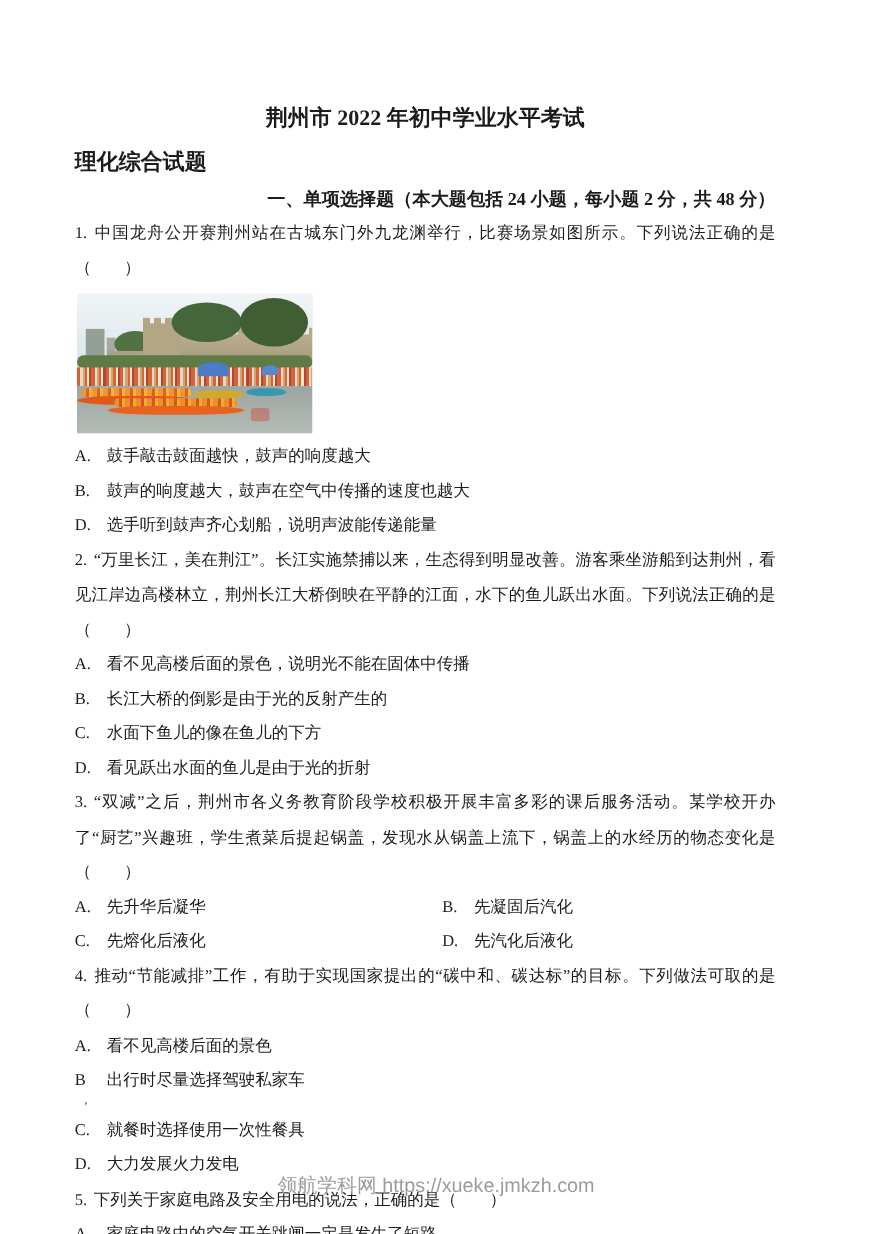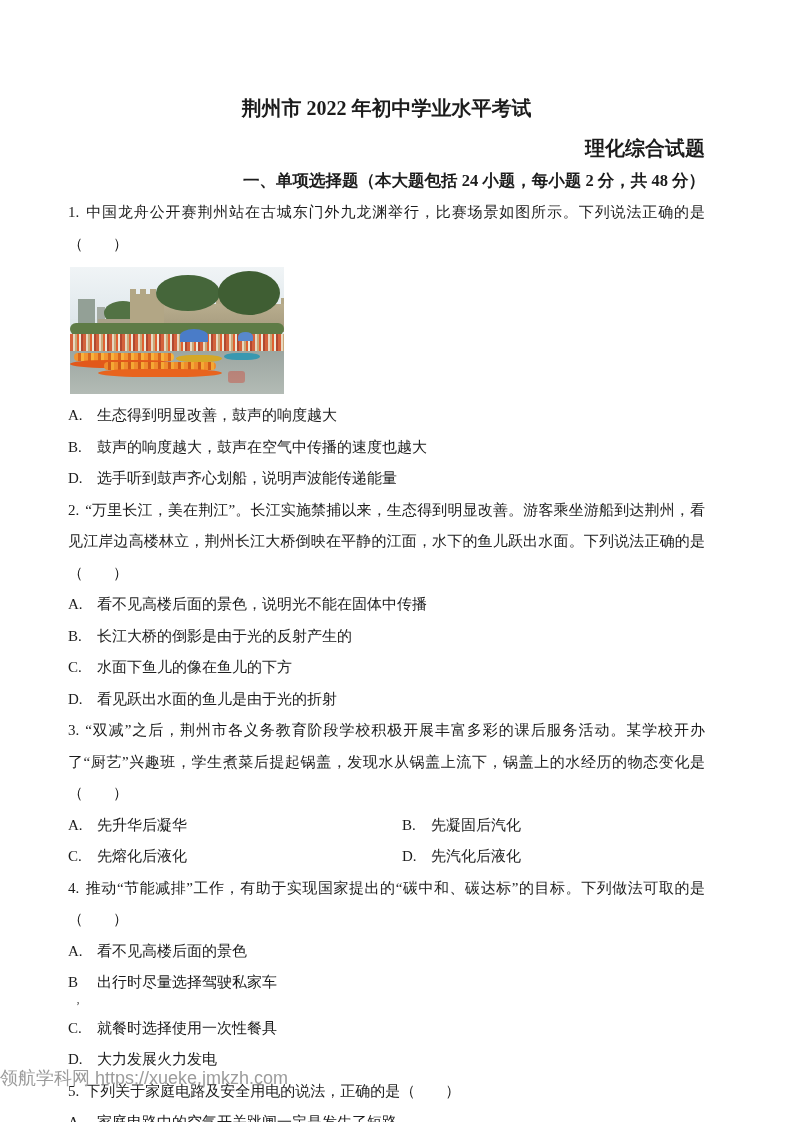--- a/index.html
+++ b/index.html
@@ -7,21 +7,21 @@
     position:relative; width:793px; height:1122px; background:#ffffff;
     font-family:"Liberation Serif","DejaVu Serif",serif;
     color:#1c1c1c; overflow:hidden;
   }
   .content { padding:70px 88px 0 68px;margin-top:23px; }
 
   .doc-title {
     margin:0; font-size:20px; line-height:30px; font-weight:700; text-align:center;
   }
   .doc-subtitle {
-    margin:10px 0 0; font-size:20px; line-height:30px; font-weight:700; text-align:right;
+    margin:10px 0 0; font-size:20px; line-height:30px; font-weight:700; text-align:left;
   }
   .section-heading {
     margin:6px 0 0; font-size:16.5px; line-height:24px; font-weight:700; text-align:right;
   }
 
   .flow { font-size:15px; line-height:31.5px; }
   .stem { margin:0; text-align:justify; }
   .stem-first { margin-top:4px; }
   .q-num { margin-right:6px; }
   .opt { margin:0; text-align:left; }
@@ -64,21 +64,21 @@
   .ph-boat1  { left:0;    top:93px; width:106px; height:8px; border-radius:50%/70%; background:#e2581a; }
   .ph-rowers2{ left:34px; top:95px; width:112px; height:8px; border-radius:4px;
                background:repeating-linear-gradient(90deg,#ef8c2c 0 4px,#d05a18 4px 7px,#f4a834 7px 10px); }
   .ph-boat2  { left:28px; top:102px; width:124px; height:8px; border-radius:50%/70%; background:#e8641e; }
   .ph-boat-y { left:106px; top:88px; width:46px; height:7px; border-radius:50%/70%; background:#d4a828; }
   .ph-boat-t { left:154px; top:86px; width:36px; height:7px; border-radius:50%/70%; background:#3898b0; }
   .ph-mark   { left:158px; top:104px; width:17px; height:12px; border-radius:3px;
                background:rgba(205,75,60,0.45); }
 
   .page-footer {
-    position:absolute; left:0; right:0; top:1066px; 
+    position:absolute; left:0; right:0; top:1066px; text-align:center;
     font-family:"Liberation Sans","DejaVu Sans",sans-serif;
     font-size:18px; color:#9c9c9c;
   }
 </style>
 </head>
 <body>
 
 <div class="page">
   <div class="content">
 
@@ -109,21 +109,21 @@
         <div class="ph-water"></div>
         <div class="ph-rowers1"></div>
         <div class="ph-boat1"></div>
         <div class="ph-rowers2"></div>
         <div class="ph-boat2"></div>
         <div class="ph-boat-y"></div>
         <div class="ph-boat-t"></div>
         <div class="ph-mark"></div>
       </div>
 
-      <p class="opt"><span class="opt-label">A.</span><span>生态得到明显改善，鼓声的响度越大</span></p>
+      <p class="opt"><span class="opt-label">A.</span><span>鼓手敲击鼓面越快，鼓声的响度越大</span></p>
       <p class="opt"><span class="opt-label">B.</span><span>鼓声的响度越大，鼓声在空气中传播的速度也越大</span></p>
       <p class="opt"><span class="opt-label">D.</span><span>选手听到鼓声齐心划船，说明声波能传递能量</span></p>
 
       <p class="stem"><span class="q-num">2.</span><span>“万里长江，美在荆江”。长江实施禁捕以来，生态得到明显改善。游客乘坐游船到达荆州，看见江岸边高楼林立，荆州长江大桥倒映在平静的江面，水下的鱼儿跃出水面。下列说法正确的是（　　）</span></p>
       <p class="opt"><span class="opt-label">A.</span><span>看不见高楼后面的景色，说明光不能在固体中传播</span></p>
       <p class="opt"><span class="opt-label">B.</span><span>长江大桥的倒影是由于光的反射产生的</span></p>
       <p class="opt"><span class="opt-label">C.</span><span>水面下鱼儿的像在鱼儿的下方</span></p>
       <p class="opt"><span class="opt-label">D.</span><span>看见跃出水面的鱼儿是由于光的折射</span></p>
 
       <p class="stem"><span class="q-num">3.</span><span>“双减”之后，荆州市各义务教育阶段学校积极开展丰富多彩的课后服务活动。某学校开办了“厨艺”兴趣班，学生煮菜后提起锅盖，发现水从锅盖上流下，锅盖上的水经历的物态变化是（　　）</span></p>

